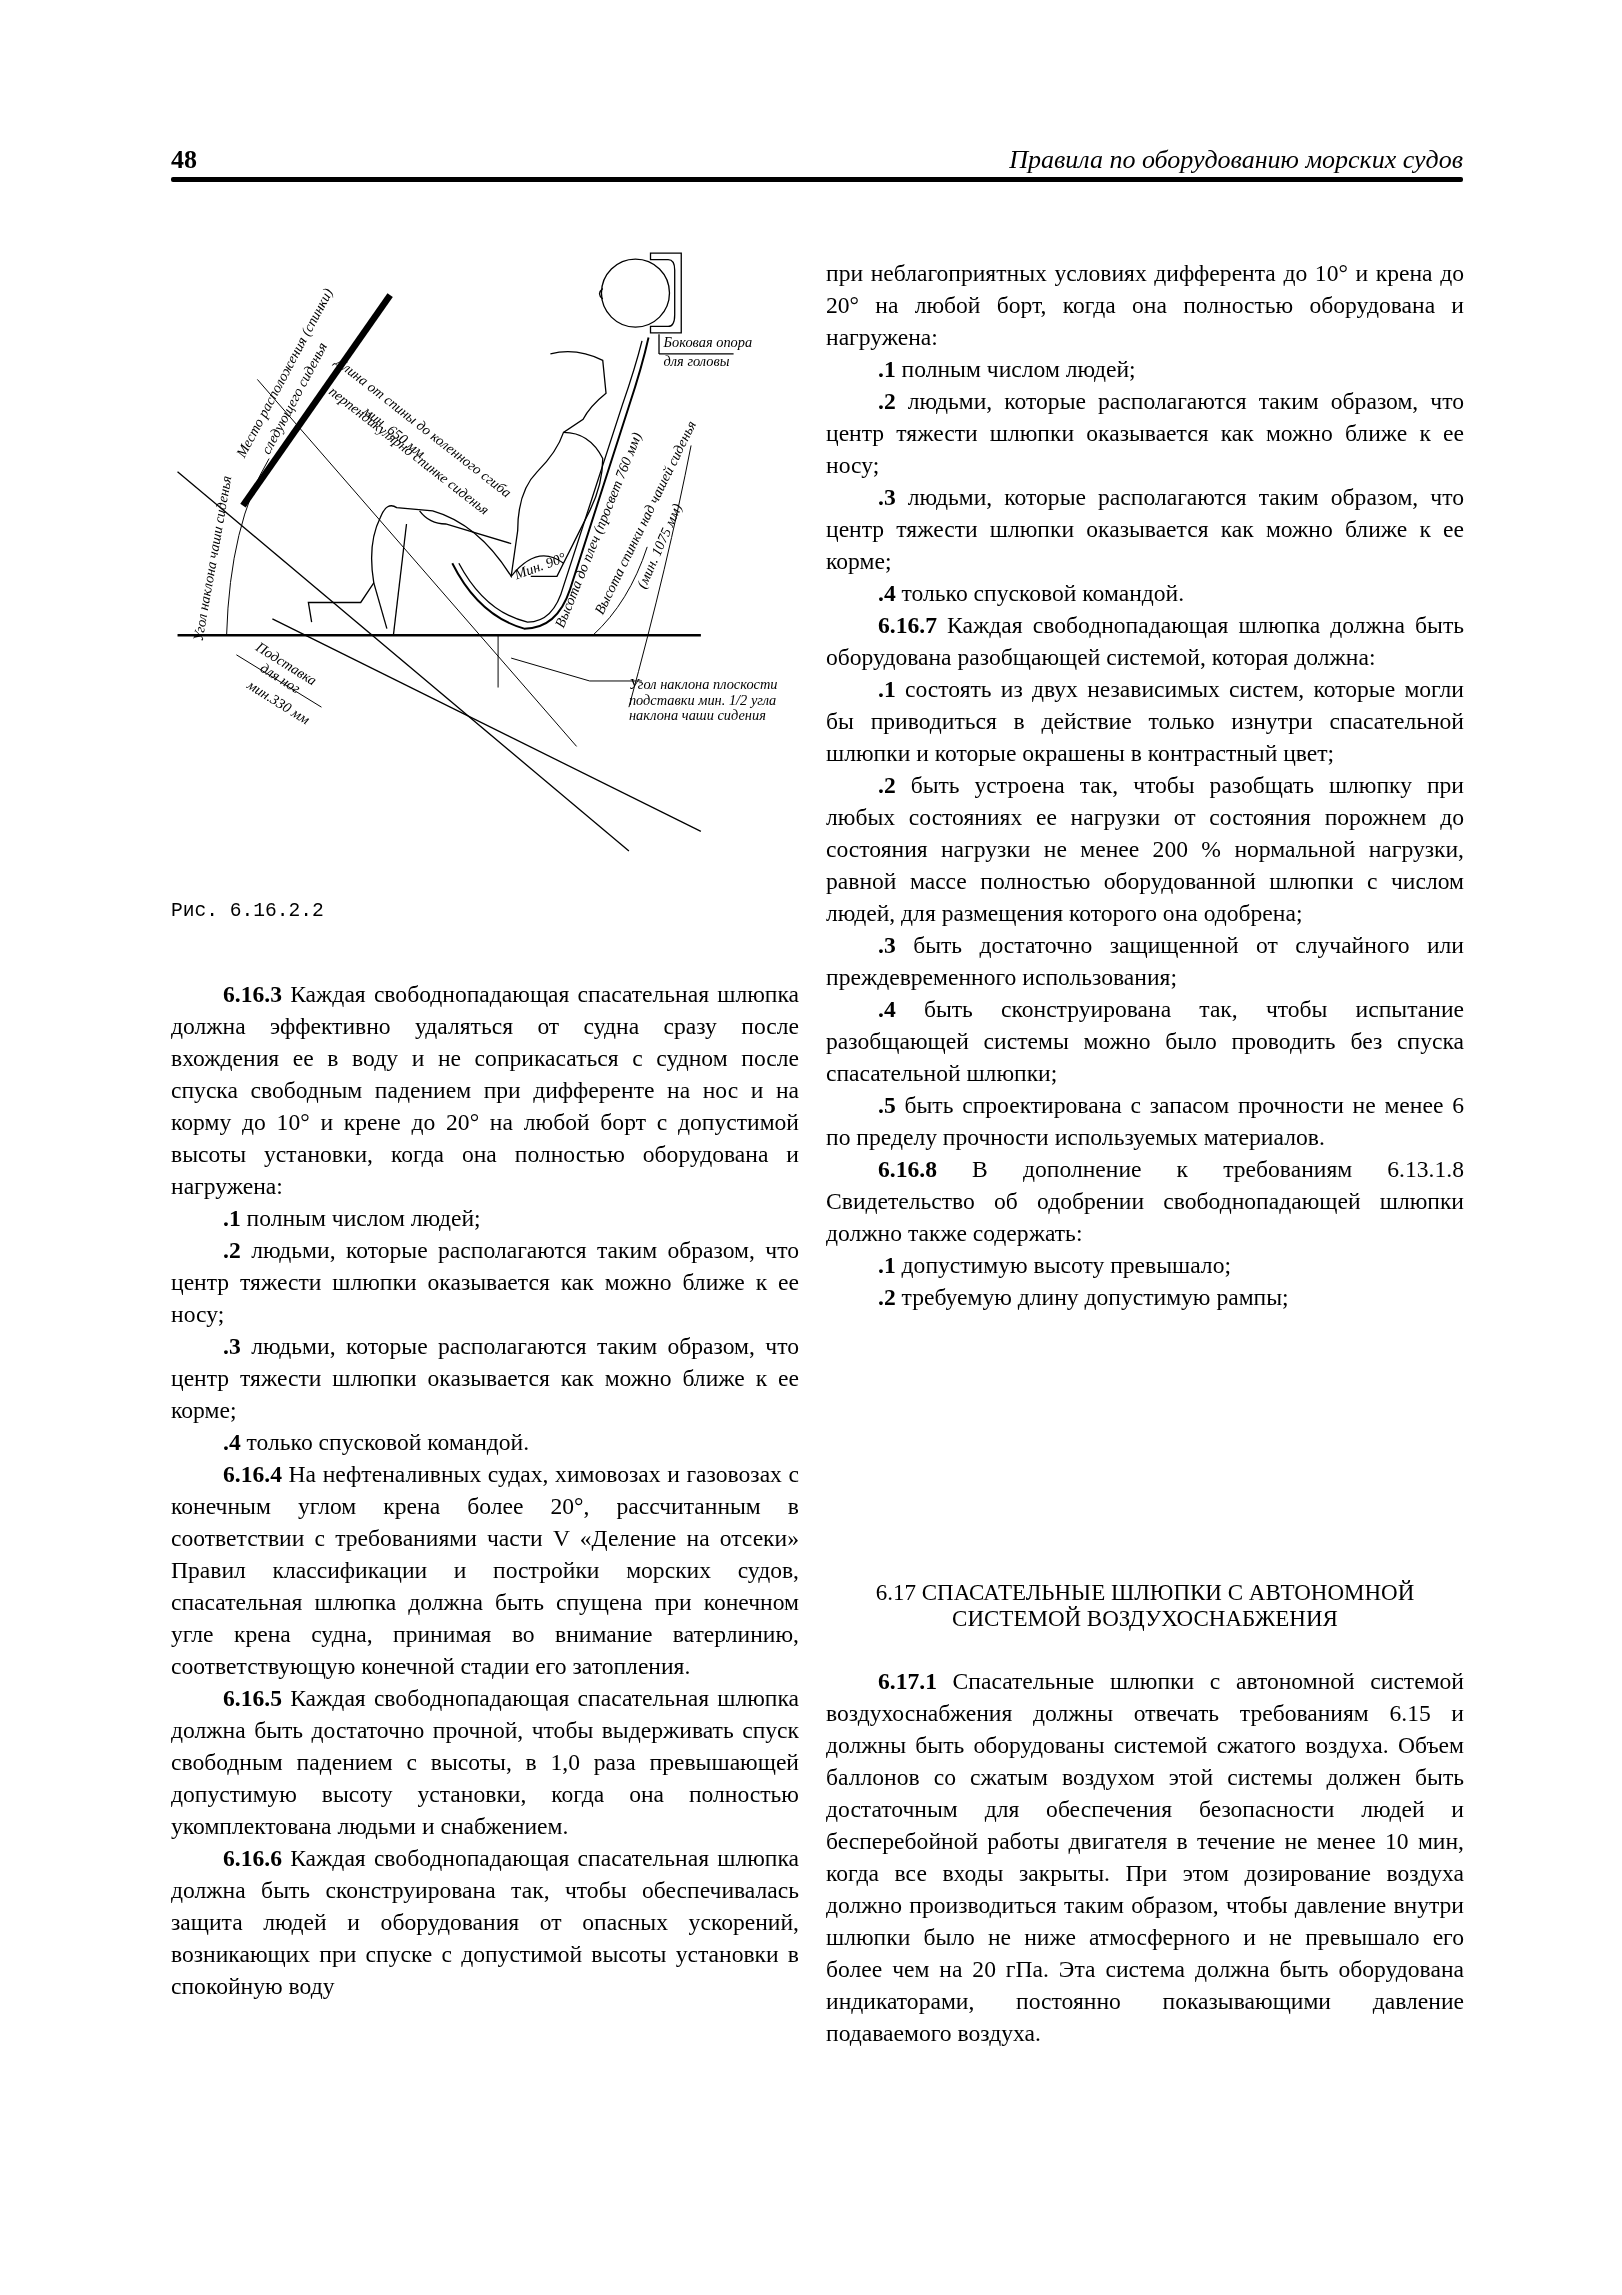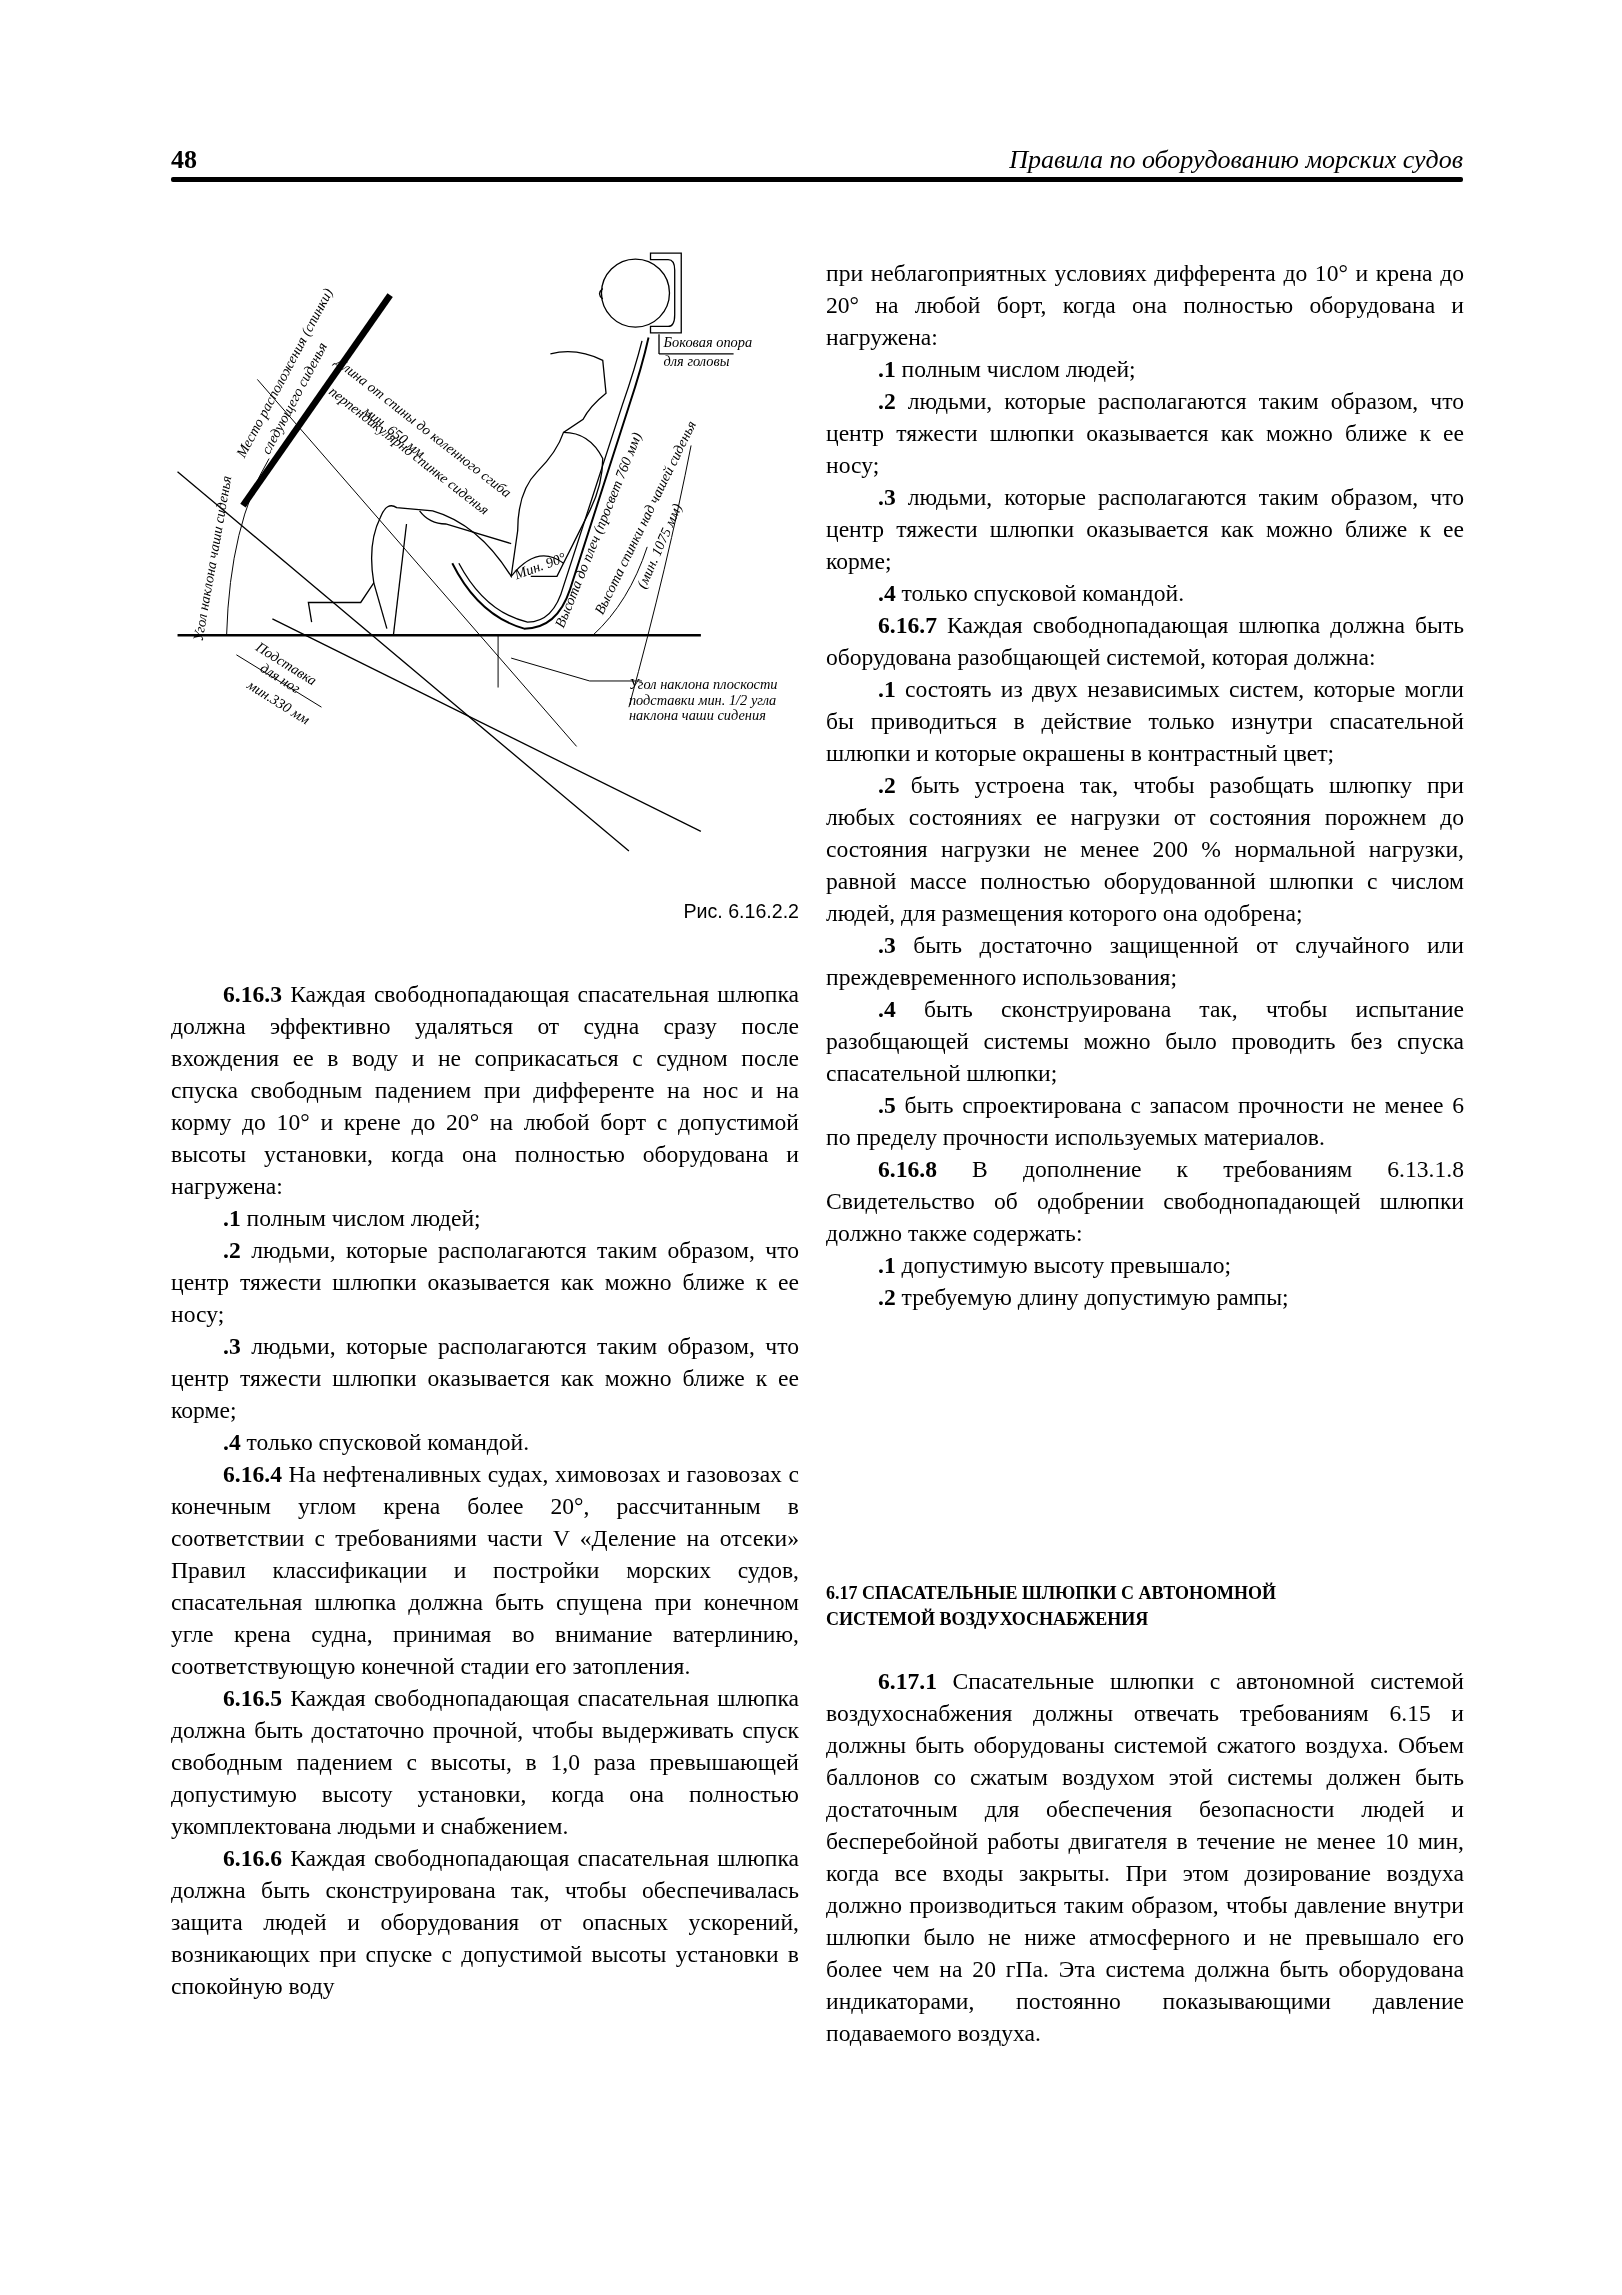--- a/index.html
+++ b/index.html
@@ -12,25 +12,25 @@
 
   .col { position: absolute; font-size: 23.6px; line-height: 32px; text-align: justify; }
   .col-left { left: 171px; top: 978px; width: 628px; }
   .col-right { left: 826px; top: 257px; width: 638px; }
   .col p { margin: 0; text-indent: 52px; }
   .col p.cont { text-indent: 0; }
   .col b { font-weight: bold; }
 
   .figure { position: absolute; left: 171px; top: 236px; width: 628px; height: 694px; }
   .figure svg { position: absolute; left: 0; top: 0; }
-  .fig-caption { position: absolute; left: 0; width: 628px; top: 664px; text-align: right;
-                 font-family: Liberation Sans, sans-serif; font-size: 19.6px; }
+  .fig-caption { position: absolute; left: 0; width: 628px; top: 664px; text-align: left;
+                 font-family: Liberation Mono, monospace; font-size: 19.6px; }
 
-  .section-title { position: absolute; left: 826px; top: 1580px; width: 638px; 
-                   font-weight: bold; font-size: 18px; line-height: 26px; }
+  .section-title { position: absolute; left: 826px; top: 1580px; width: 638px; text-align: center;
+                   font-weight: normal; font-size: 23px; line-height: 26px; }
   .col-right2 { left: 826px; top: 1665px; width: 638px; }
   .lbl { font-family: "Liberation Serif", serif; font-style: italic; font-size: 22px; fill: #000; }
 </style>
 </head>
 <body>
 
 <div class="header">
   <span class="page-num">48</span>
   <span class="running-title">Правила по оборудованию морских судов</span>
 </div>

